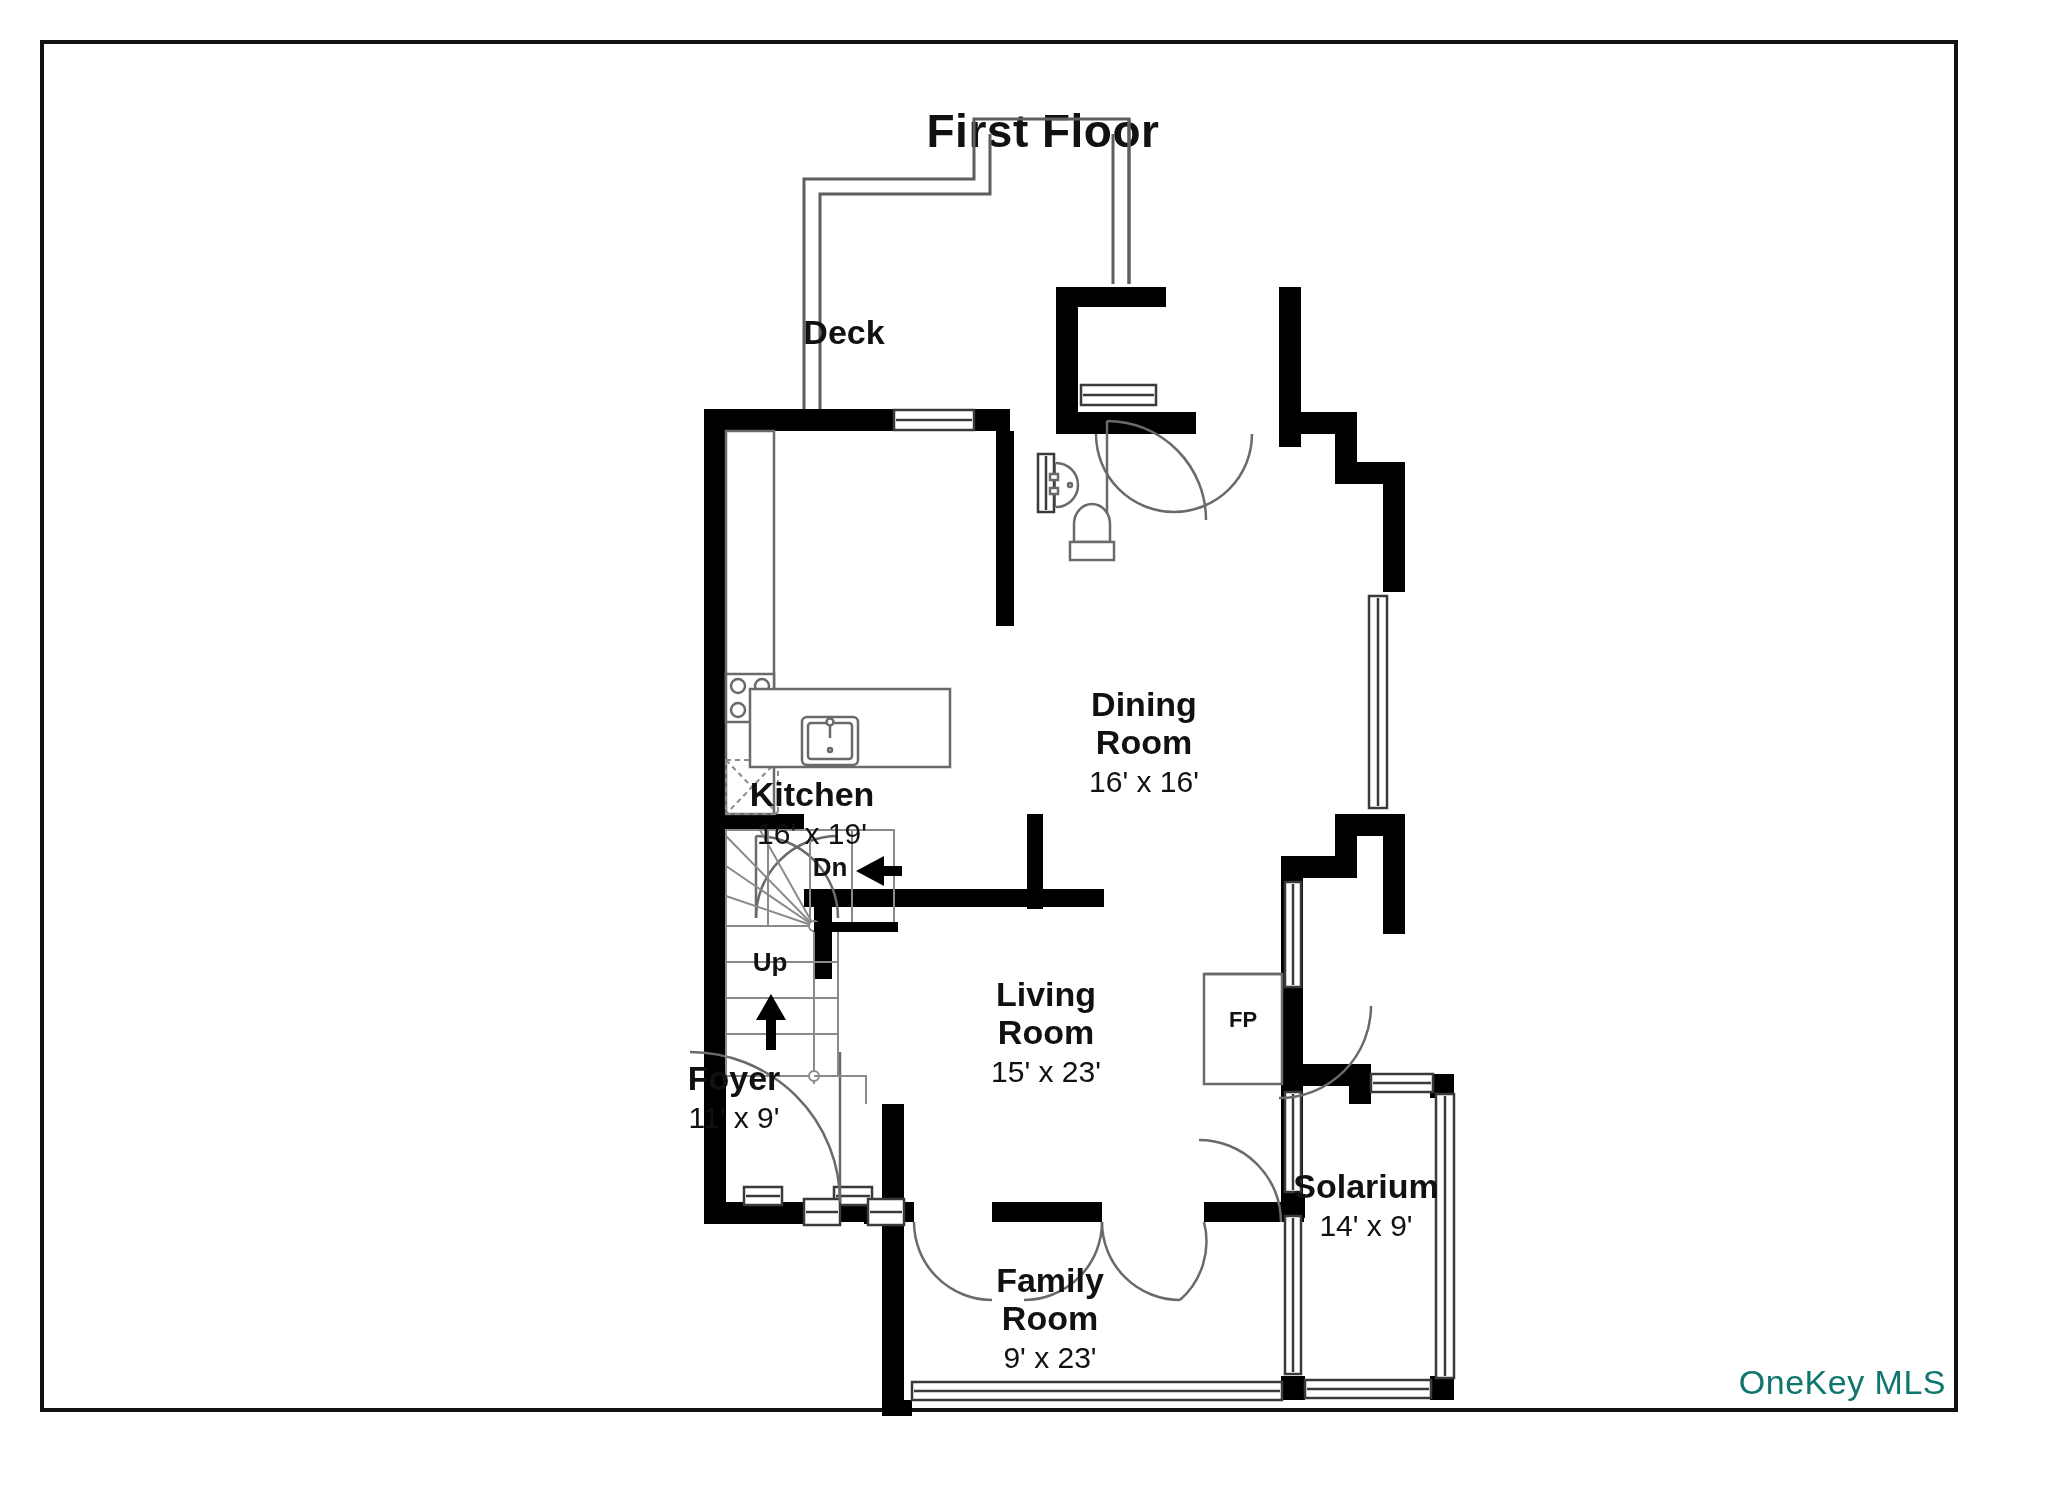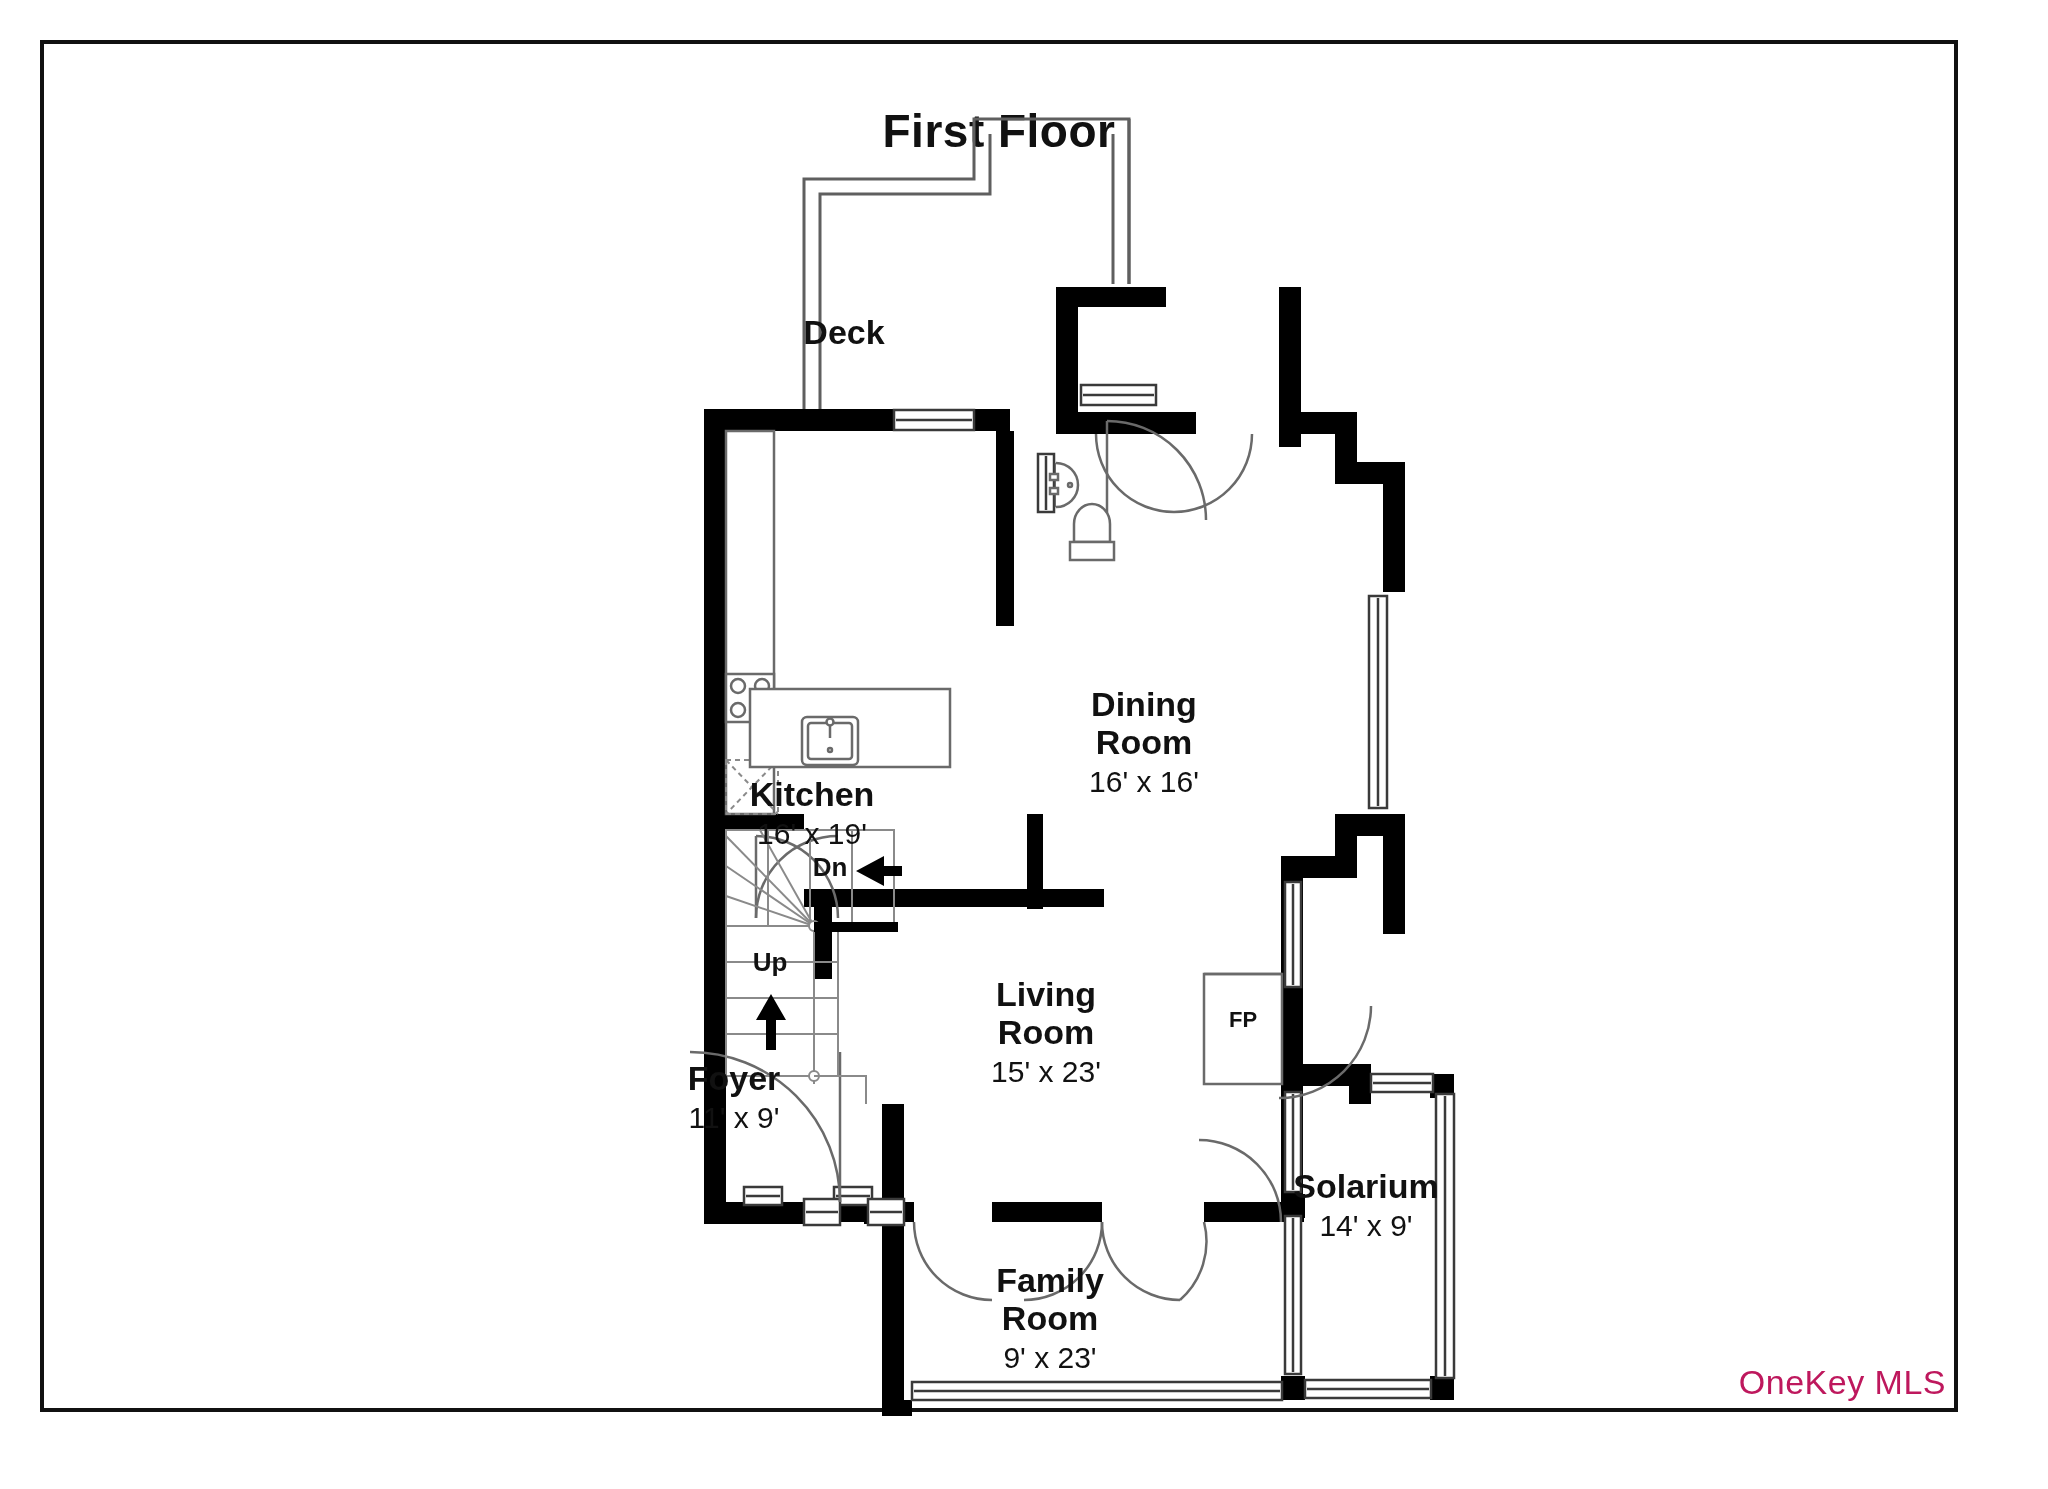--- a/index.html
+++ b/index.html
@@ -1,23 +1,23 @@
 <!DOCTYPE html>
 <html><head>
 <meta charset="utf-8">
 <style>
   html,body{margin:0;padding:0;background:#ffffff;}
   body{width:2048px;height:1489px;position:relative;overflow:hidden;
        font-family:"Liberation Sans", sans-serif;}
   #frame{position:absolute;left:40px;top:40px;width:1918px;height:1372px;
          border:4px solid #111111;box-sizing:border-box;background:#ffffff;}
   #plan-title{position:absolute;left:0;top:60px;width:100%;text-align:center;
-              font-size:46px;font-weight:bold;color:#111;letter-spacing:0.5px;}
+              font-size:46px;font-weight:bold;color:#111;letter-spacing:0.5px;padding-left:44px;}
   #floorplan-svg{position:absolute;left:0;top:0;width:1918px;height:1372px;}
-  #watermark{position:absolute;right:8px;bottom:6px;font-size:34px;color:#be185d;
+  #watermark{position:absolute;right:8px;bottom:6px;font-size:34px;color:#0f766e;
              letter-spacing:0.5px;font-family:"Liberation Sans", sans-serif;}
   text{font-family:"Liberation Sans", sans-serif;fill:#111111;}
 </style>
 </head>
 <body>
 
 <div id="frame">
 
   <div id="plan-title">First Floor</div>
 

